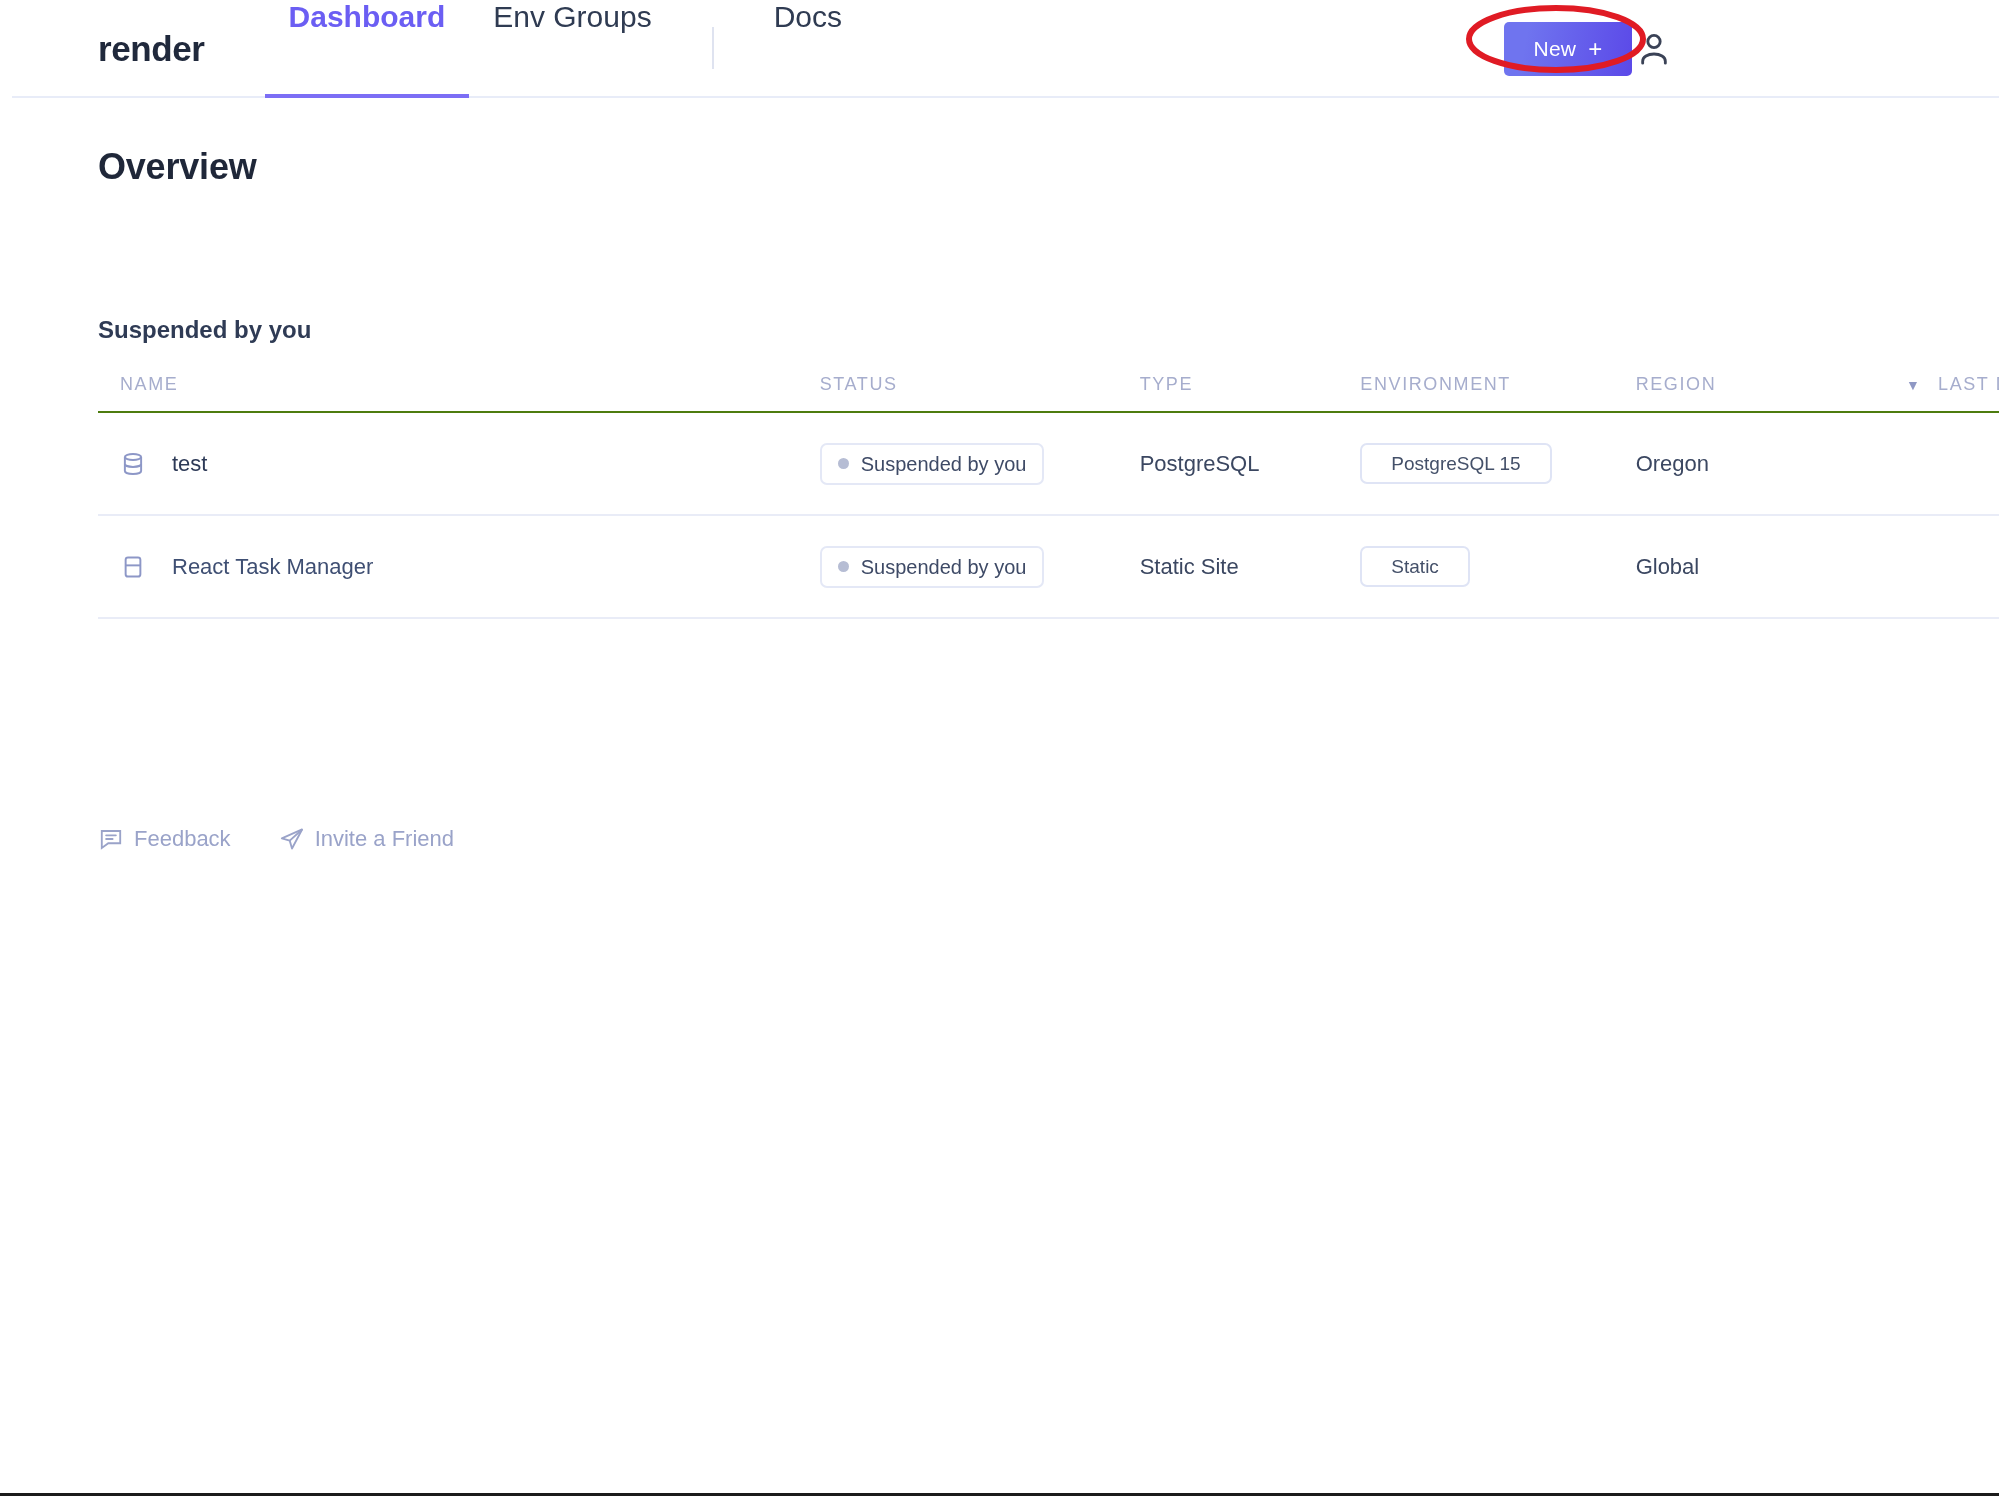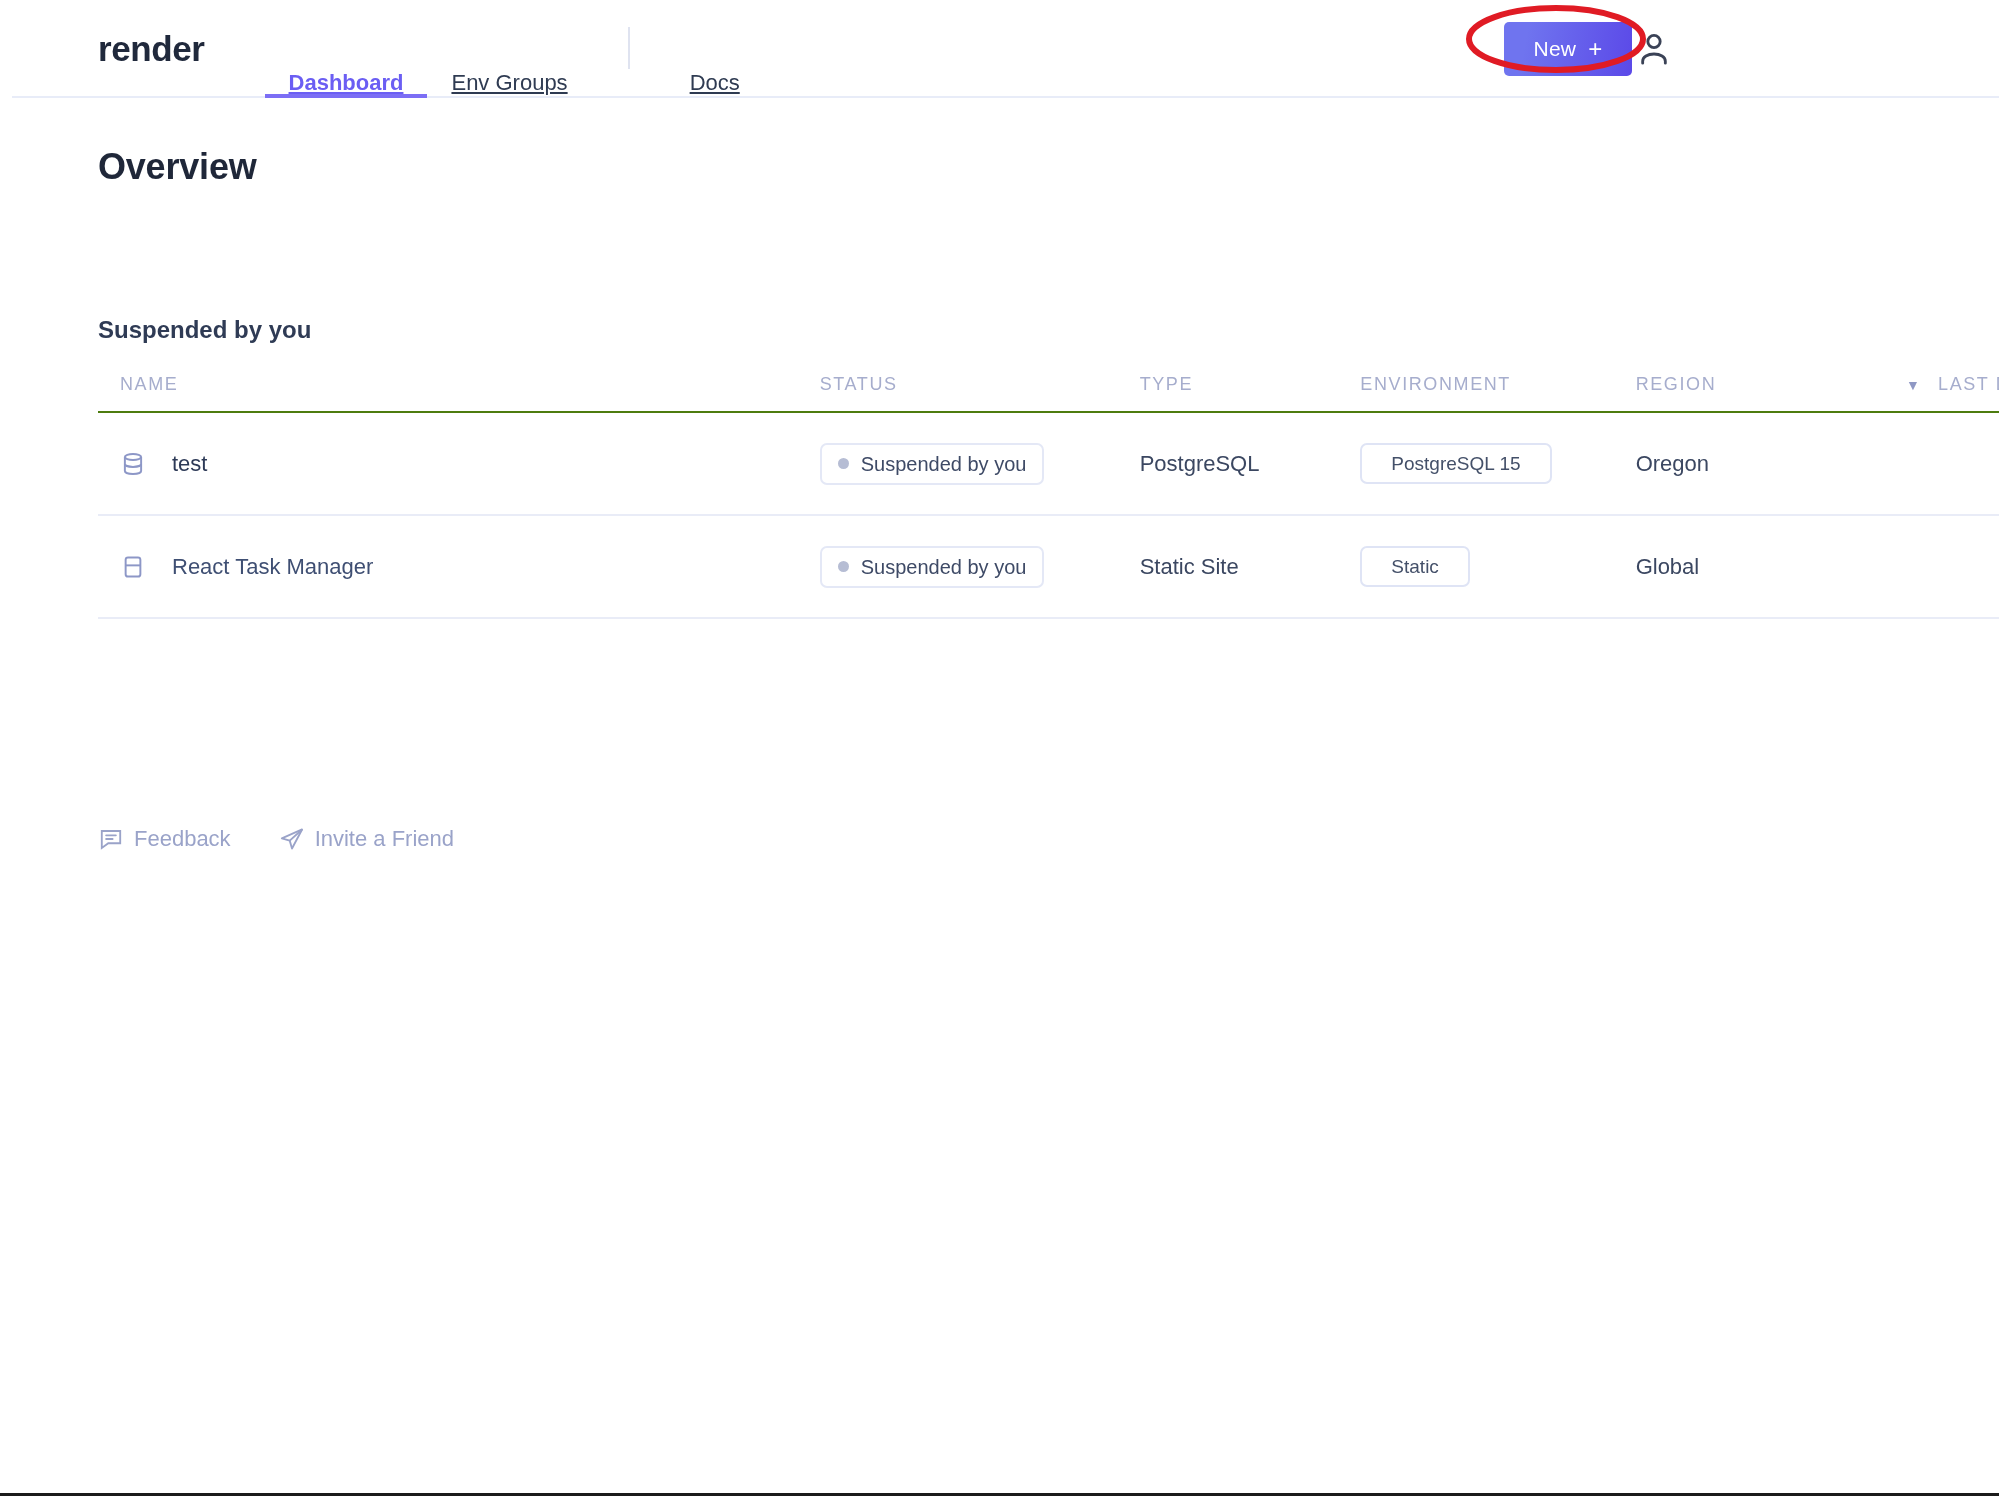--- a/index.html
+++ b/index.html
@@ -50,30 +50,29 @@
     margin-right: 60px;
     line-height: 1;
     white-space: nowrap;
   }
   .navlinks {
     display: flex;
     align-items: center;
     height: 100%;
   }
   .navlink {
-    font-size: 22px;
+    font-size: 30px;
     color: #2f3b52;
     padding: 0 24px;
     height: 100%;
     display: flex;
-    align-items: flex-end;
+    align-items: flex-start;
     position: relative;
     white-space: nowrap;
     cursor: pointer;
-    text-decoration: underline;
   }
   .navlink.active {
     color: #6b5ef3;
     font-weight: 600;
   }
   .navlink.active::after {
     content: "";
     position: absolute;
     left: 0; right: 0;
     bottom: -2px;

